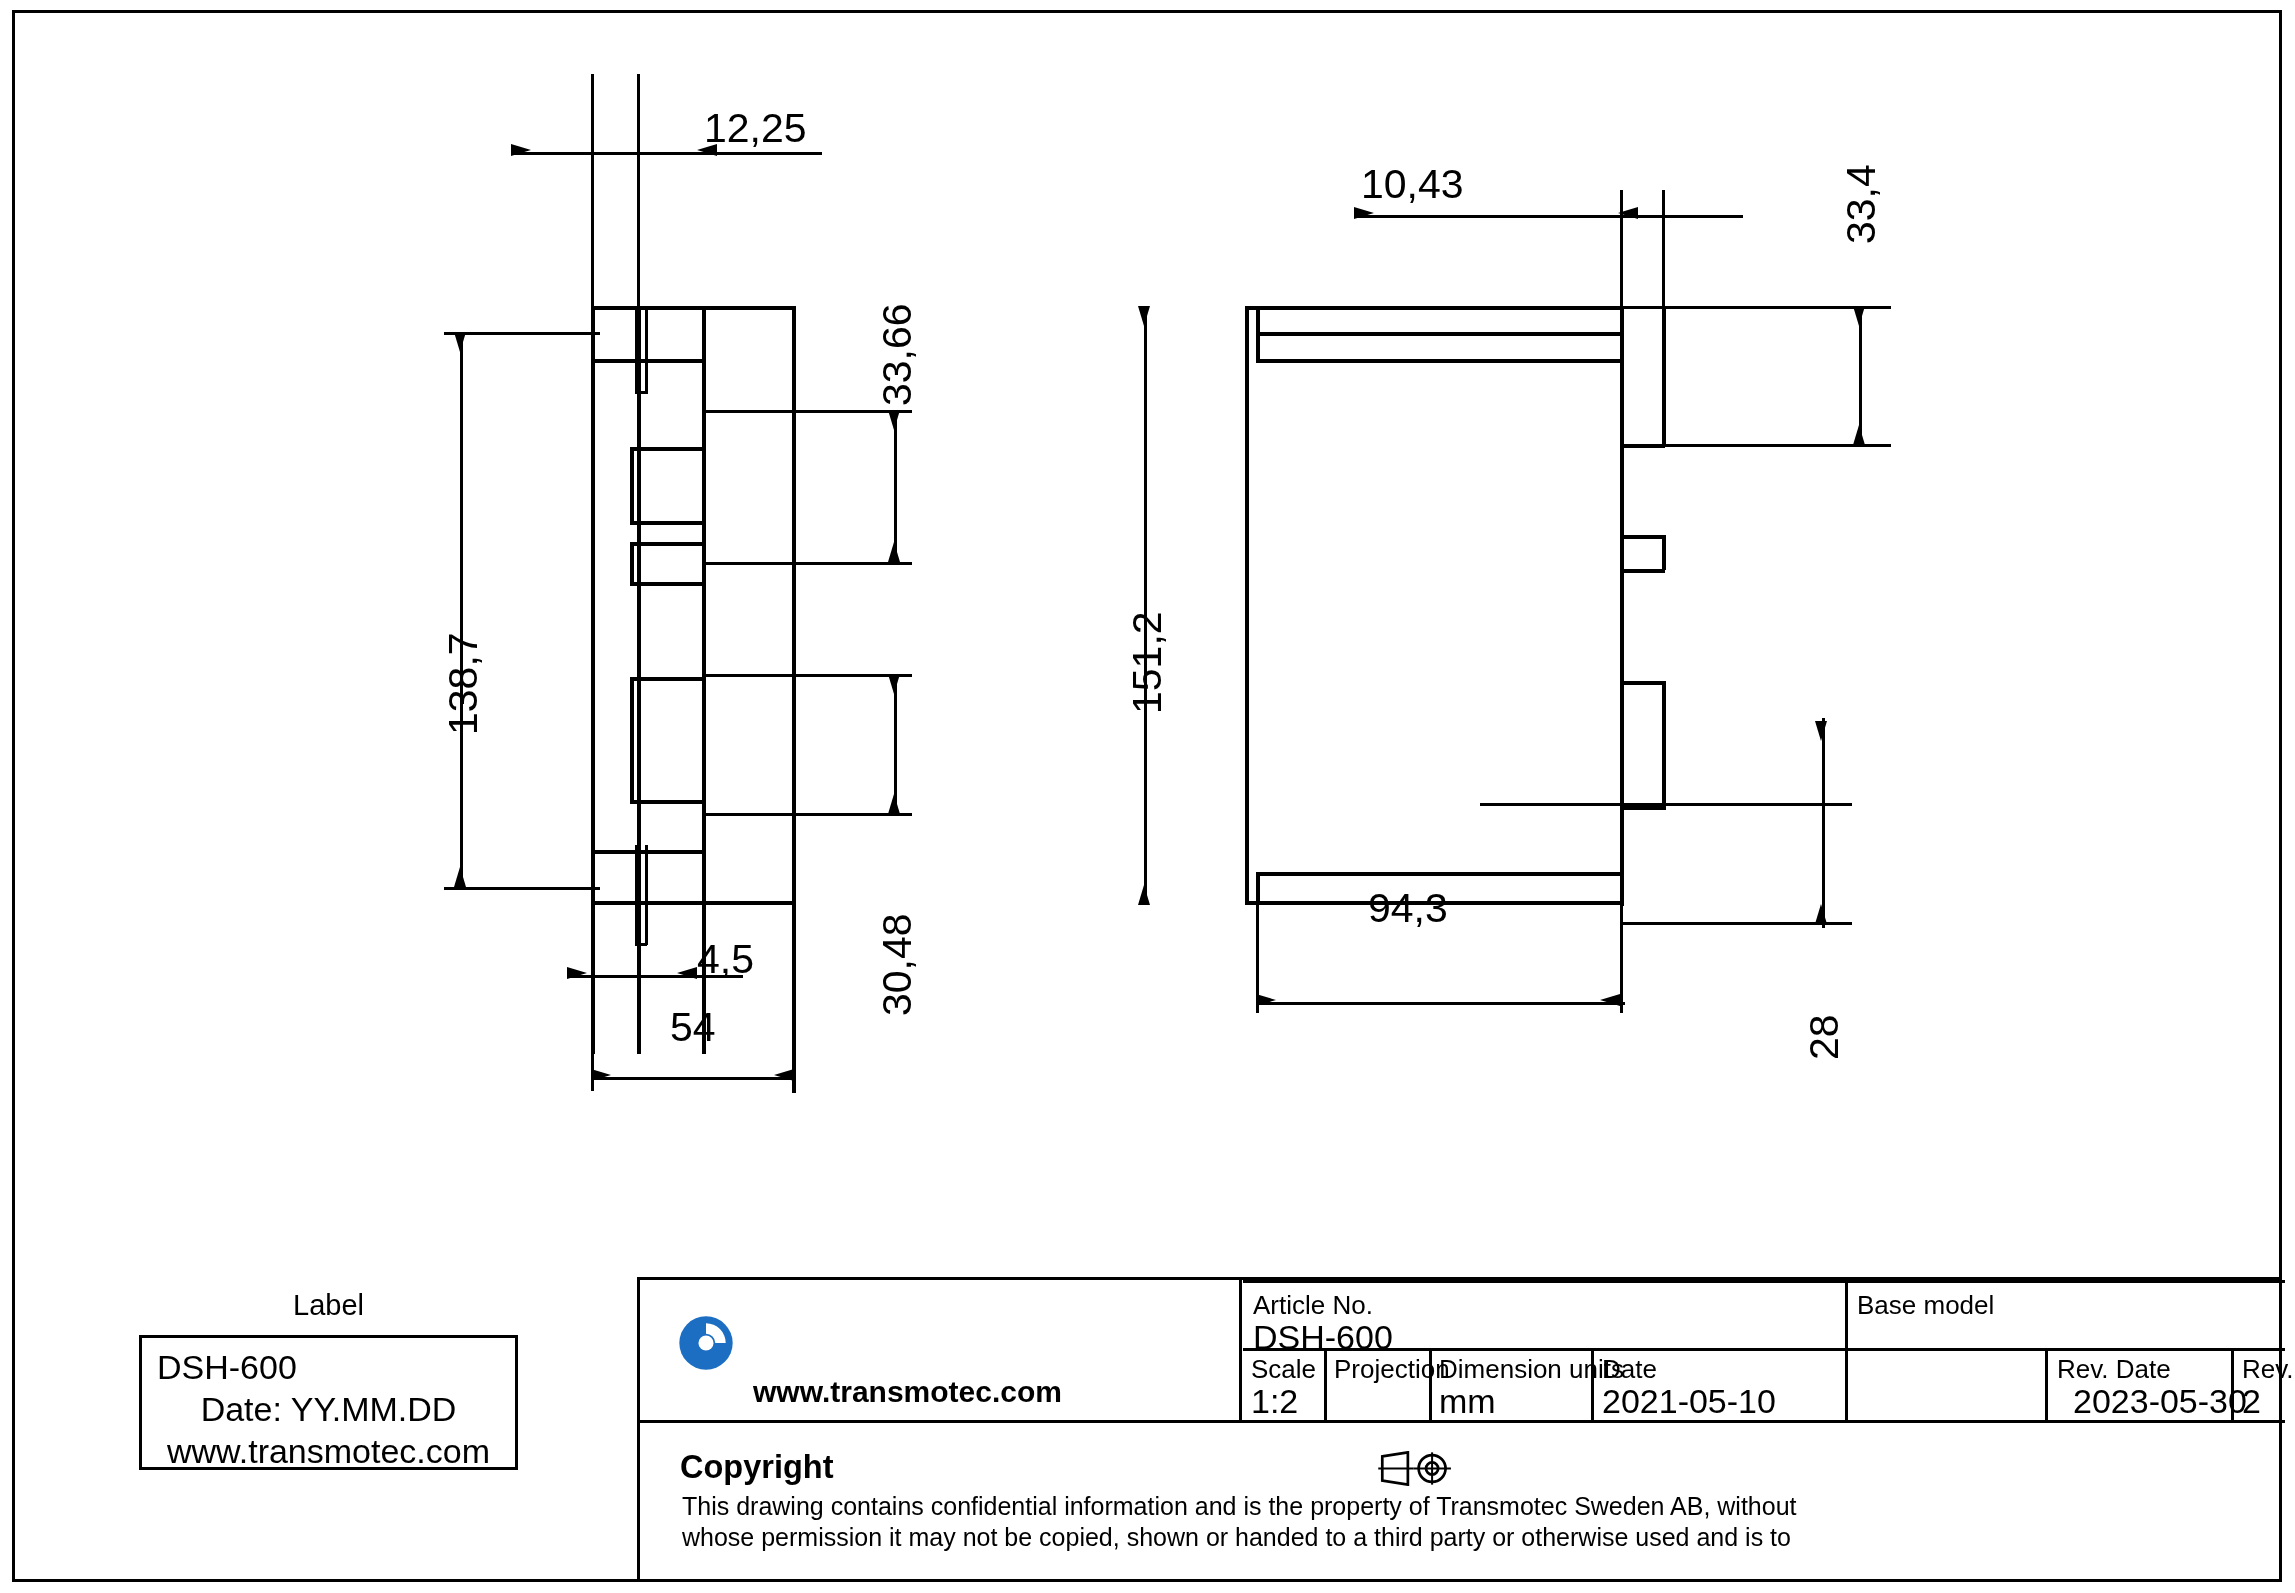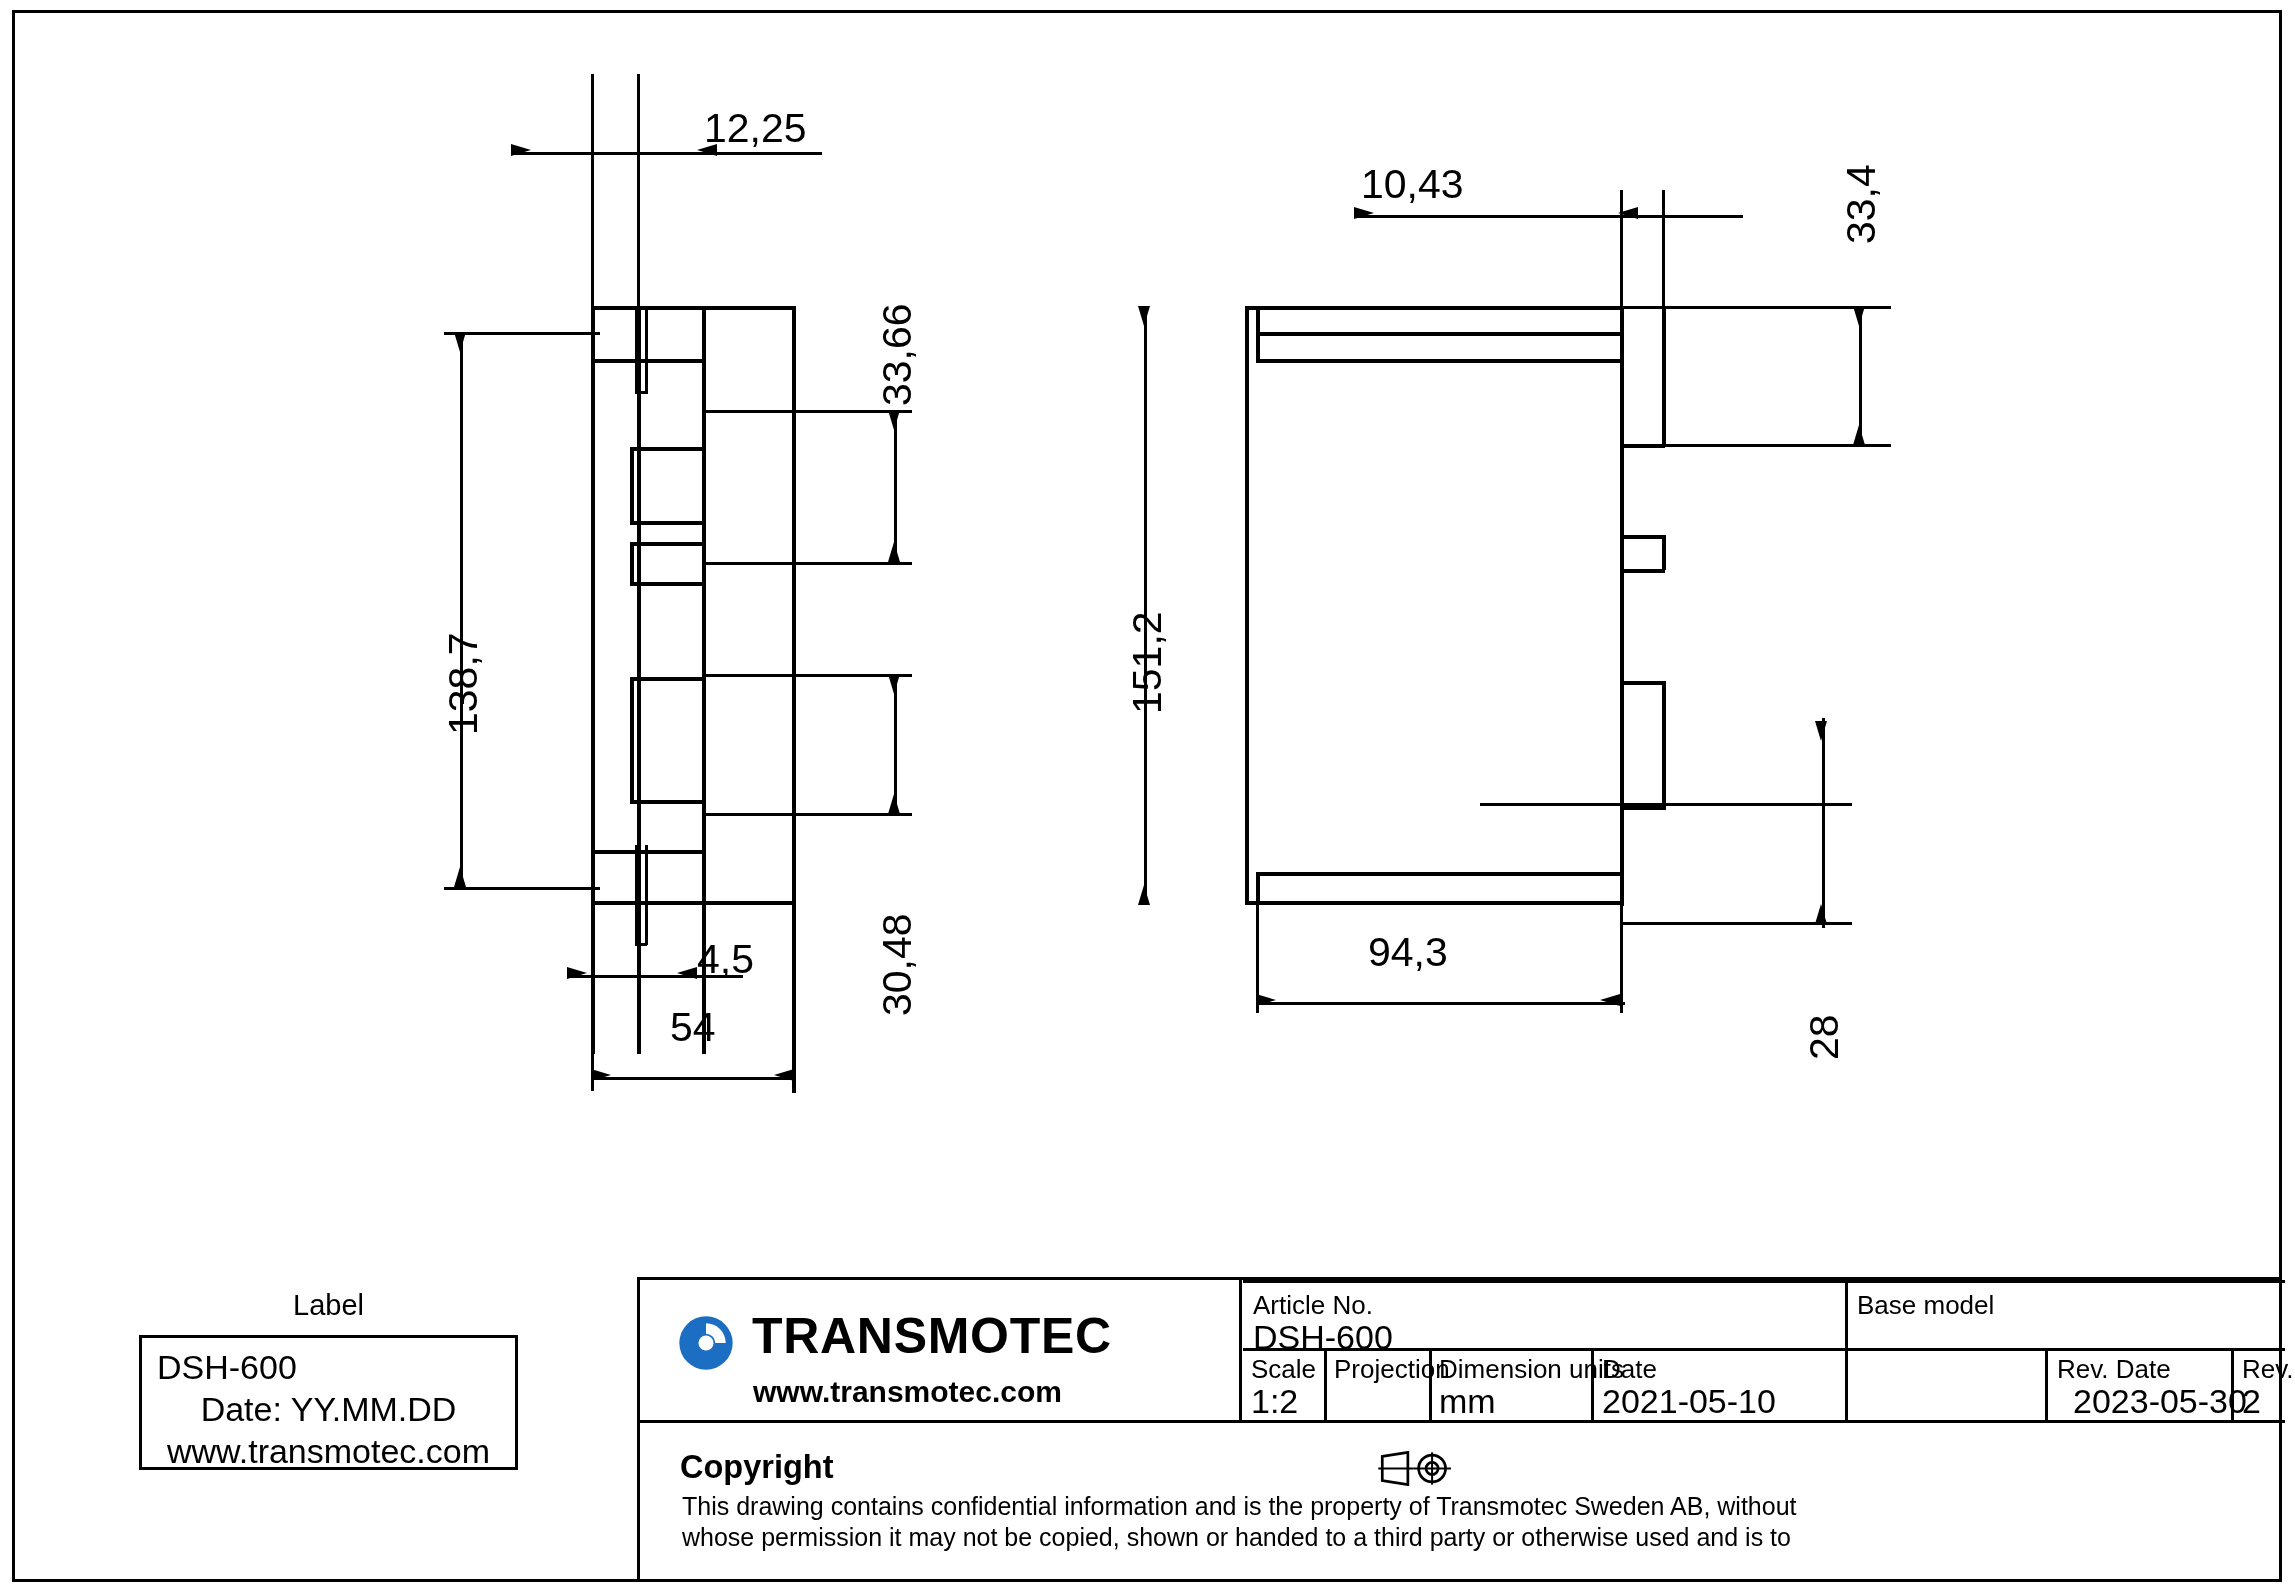--- a/index.html
+++ b/index.html
@@ -297,21 +297,21 @@
     <div class="arr up" style="left:1138px; top:885px;"></div>
     <div class="dimtxt vert" style="left:1124px; top:714px;">151,2</div>
   </div>
 
   <div>
     <div class="ln v2" style="left:1256px; top:905px; height:108px;"></div>
     <div class="ln v2" style="left:1620px; top:905px; height:108px;"></div>
     <div class="ln h2" style="left:1256px; top:1002px; width:369px;"></div>
     <div class="arr right" style="left:1256px; top:994px;"></div>
     <div class="arr left" style="left:1600px; top:994px;"></div>
-    <div class="dimtxt" style="left:1368px; top:929px;">94,3</div>
+    <div class="dimtxt" style="left:1368px; top:885px;">94,3</div>
   </div>
 
   <div>
     <div class="ln h2" style="left:1480px; top:803px; width:372px;"></div>
     <div class="ln h2" style="left:1620px; top:922px; width:232px;"></div>
     <div class="ln v2" style="left:1822px; top:718px; height:210px;"></div>
     <div class="arr down" style="left:1815px; top:721px;"></div>
     <div class="arr up" style="left:1815px; top:904px;"></div>
     <div class="dimtxt vert" style="left:1801px; top:1060px;">28</div>
   </div>
@@ -338,21 +338,20 @@
     <div class="tb-line" style="left:1405px; top:68px; width:3.4px; height:72px;"></div>
     <div class="tb-line" style="left:1591px; top:68px; width:3.4px; height:72px;"></div>
 
     <div id="logo-area">
       <svg id="logo-mark" viewBox="0 0 100 100">
         <circle cx="50" cy="50" r="46" fill="#1b6ec2"></circle>
         <path d="M50 16 A34 34 0 0 1 84 50 L66 50 A16 16 0 0 0 50 34 Z" fill="#ffffff"></path>
         <circle cx="50" cy="50" r="13" fill="#ffffff"></circle>
         <path d="M16 50 A34 34 0 0 0 50 84 L50 66 A16 16 0 0 1 34 50 Z" fill="#ffffff" opacity="0"></path>
       </svg>
-      <div id="logo-name">TRANSMOTEC</div>
       <div id="logo-url">www.transmotec.com</div>
     </div>
 
     <div class="cell-label" style="left:613px; top:9.5px;">Article No.</div>
     <div class="cell-value" style="left:613px; top:38px;">DSH-600</div>
 
     <div class="cell-label" style="left:1217px; top:9.5px;">Base model</div>
     <div class="cell-value" style="left:1217px; top:38px;"></div>
 
     <div class="cell-label" style="left:611px; top:74px;">Scale</div>

